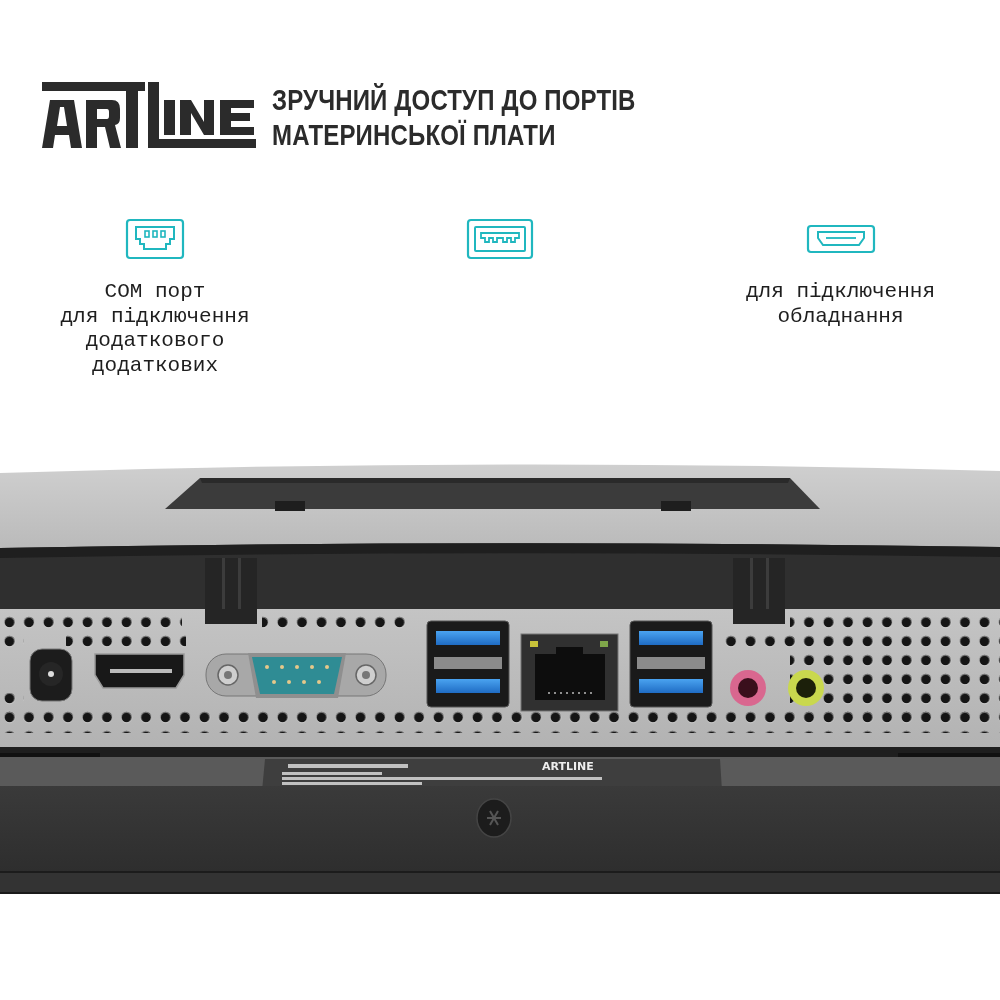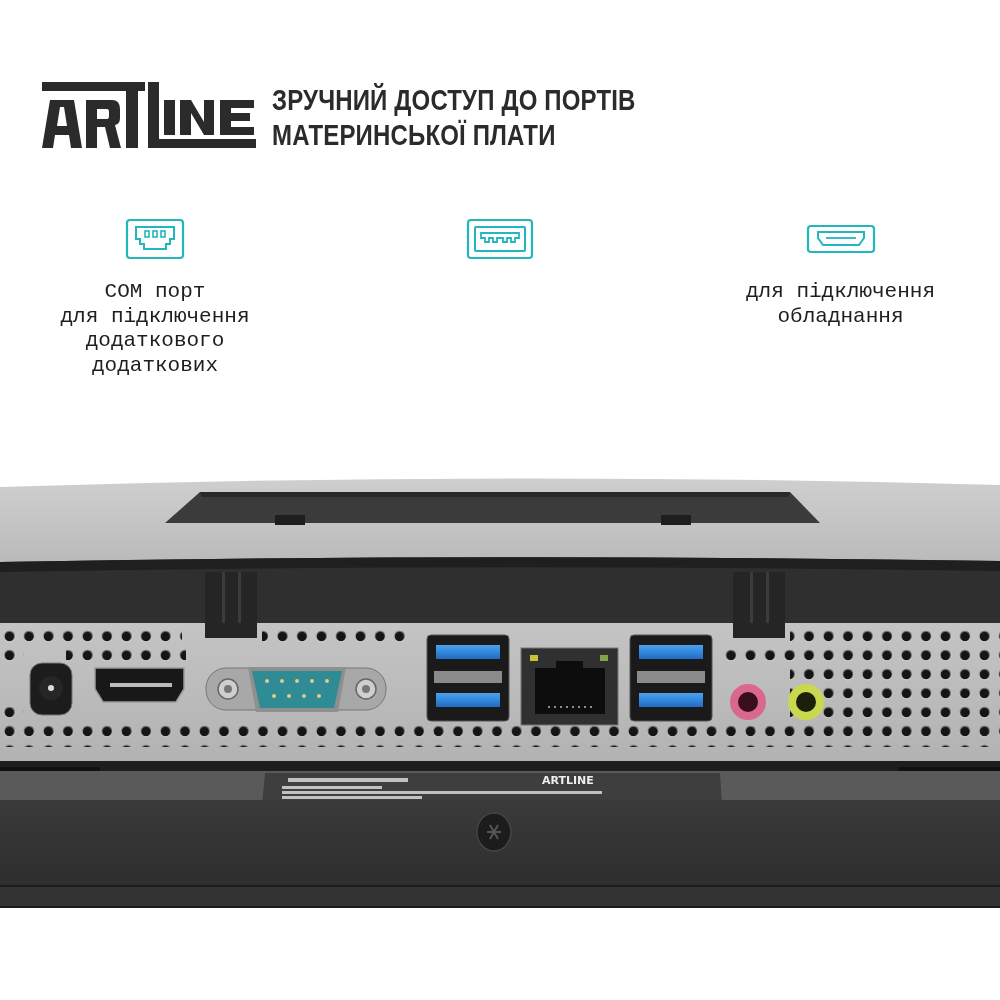--- a/index.html
+++ b/index.html
@@ -24,21 +24,21 @@
     margin-top: 20px;
     font-family: Liberation Mono, monospace;
     font-size: 21px; line-height: 24.5px; color: #1e1e1e; white-space: nowrap;
   }
   .feature .desc span { display: block; }
   #feat-com { left: 40px; width: 230px; }
   #feat-usb { left: 385px; width: 230px; }
   #feat-hdmi { left: 723px; width: 235px; }
 
   
-  .photo { position: absolute; left: 0; top: 475px; width: 1000px; height: 435px; }
+  .photo { position: absolute; left: 0; top: 461px; width: 1000px; height: 435px; }
   .photo svg { display: block; }
 </style>
 </head>
 <body>
 
 <div class="header">
   <svg class="logo" viewBox="0 0 218 70" width="218" height="70">
     <g fill="#2b2b2b">
 
       <rect x="2" y="2" width="103" height="9"></rect>

